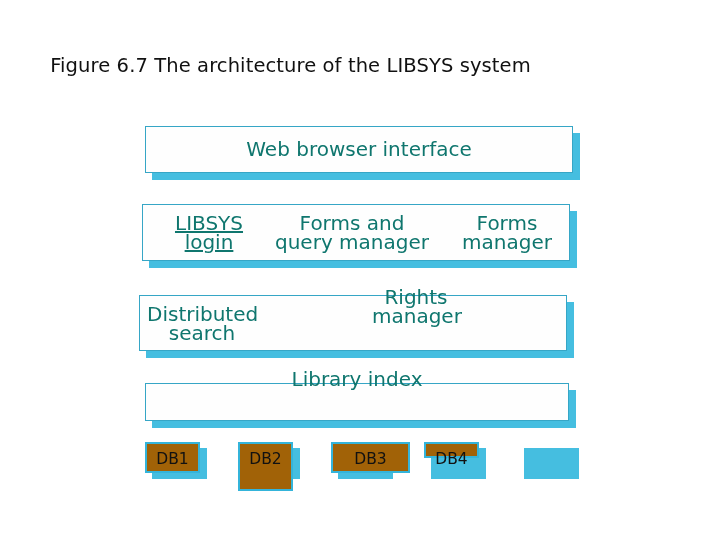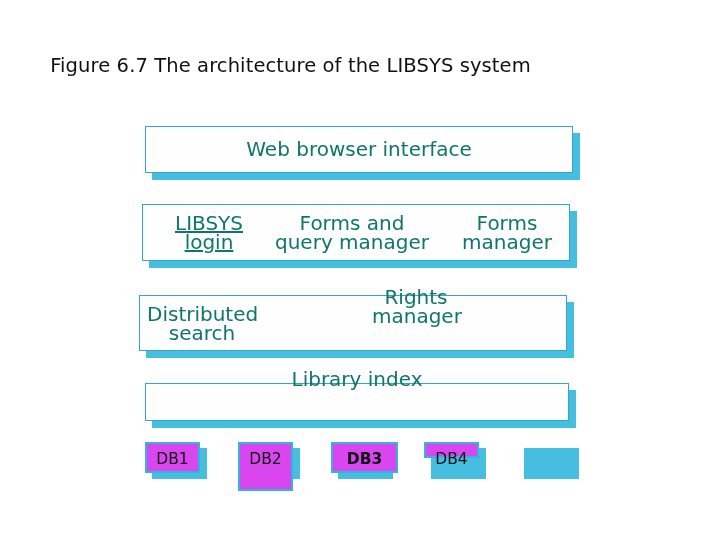--- a/index.html
+++ b/index.html
@@ -80,21 +80,21 @@
 
   
   .cell.single {
     line-height: 19px;
   }
 
   
   .db {
     position: absolute;
     box-sizing: border-box;
-    background: #d946ef;
+    background: #a16207;
     border: 2.6px solid #34b4da;
     z-index: 2;
     font-size: 15.5px;
     line-height: 30px;
     text-align: center;
     color: #111111;
   }
   .db-shadow {
     position: absolute;
     box-sizing: border-box;
@@ -135,21 +135,21 @@
     <div class="layer" style="left:145px; top:383px; width:424px; height:38px;"></div>
     <div class="cell single" style="left:145px; top:370px; width:424px;">Library index</div>
 
     <div class="db-shadow" style="left:152px; top:448px; width:55px; height:31px;"></div>
     <div class="db" style="left:145px; top:442px; width:55px; height:31px;">DB1</div>
 
     <div class="db-shadow" style="left:245px; top:448px; width:55px; height:31px;"></div>
     <div class="db" style="left:238px; top:442px; width:55px; height:49px;">DB2</div>
 
     <div class="db-shadow" style="left:338px; top:448px; width:55px; height:31px;"></div>
-    <div class="db" style="left:331px; top:442px; width:67px; height:31px;font-weight:bold;">DB3</div>
+    <div class="db" style="left:331px; top:442px; width:79px; height:31px;">DB3</div>
 
     <div class="db-shadow" style="left:431px; top:448px; width:55px; height:31px;"></div>
     <div class="db" style="left:424px; top:442px; width:55px; height:16px;">DB4</div>
 
     <div class="db-shadow" style="left:524px; top:448px; width:55px; height:31px;"></div>
 
   </div>
 </div>
 
 </body></html>

